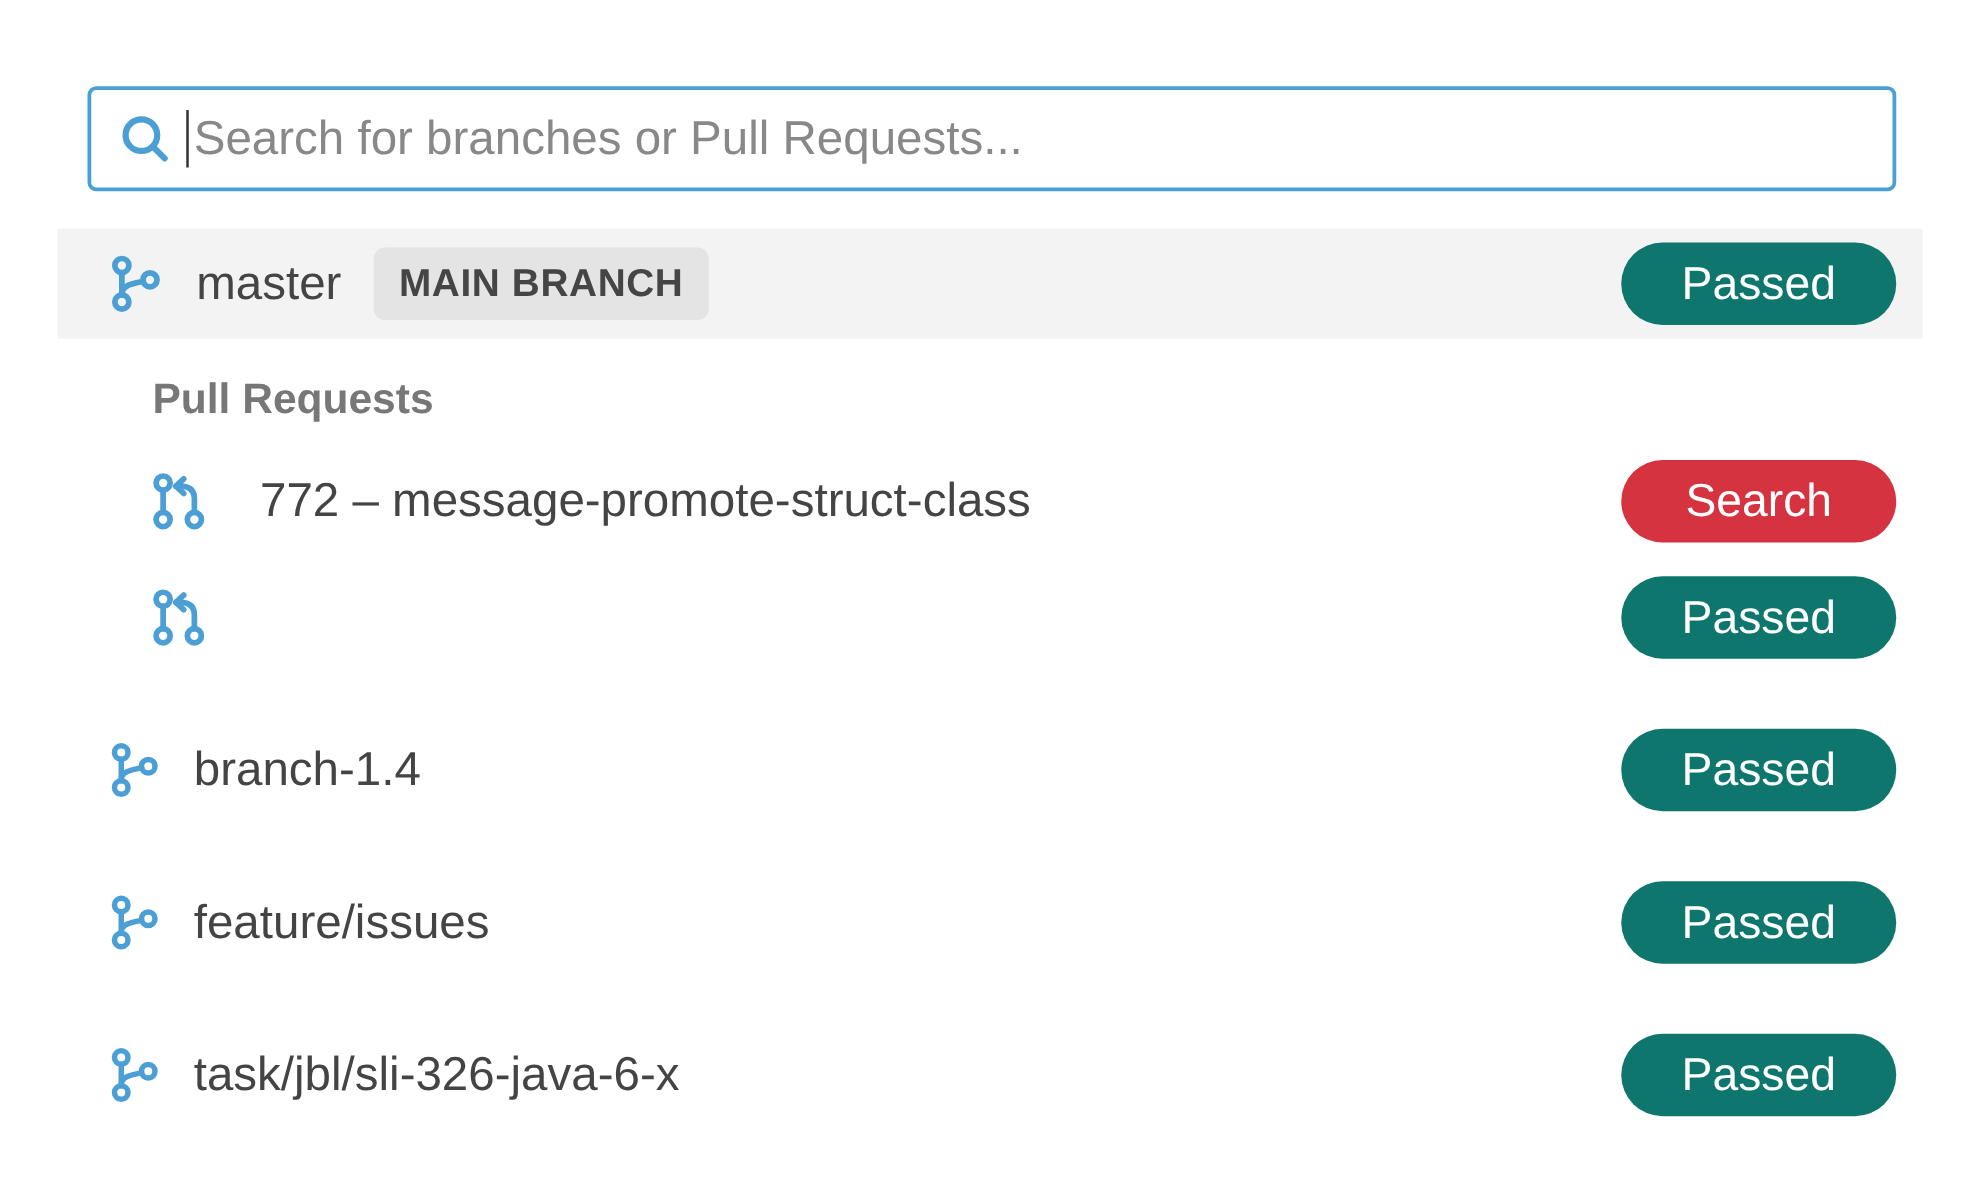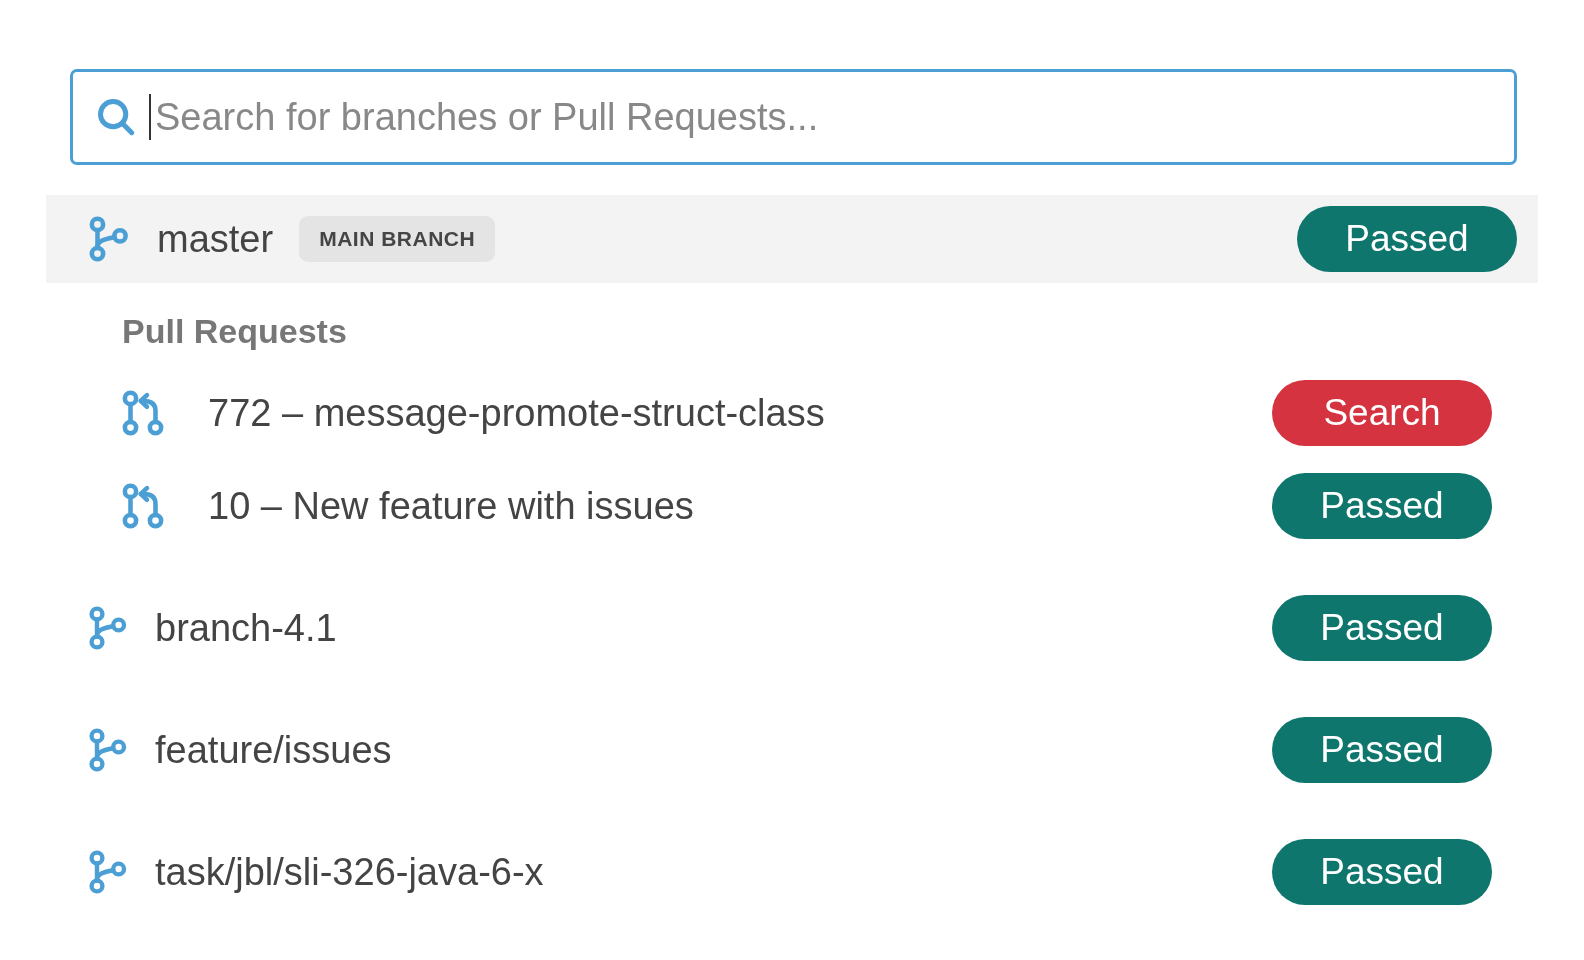--- a/index.html
+++ b/index.html
@@ -7,21 +7,21 @@
     width: 1584px; height: 960px;
     background: #ffffff;
     font-family: "Liberation Sans", "DejaVu Sans", sans-serif;
     color: #444444;
     overflow: hidden;
   }
 
   
   .search-box {
     margin: 69px 67px 0 70px;
-    height: 96px;
+    height: 84px;
     border: 3px solid #4b9fd5;
     border-radius: 7px;
     display: flex;
     align-items: center;
     padding: 0 20px;
     background: #ffffff;
   }
   .search-box .mag { width: 46px; height: 46px; flex: 0 0 auto; }
   .caret {
     width: 2px; height: 46px;
@@ -38,40 +38,40 @@
     margin-left: 4px;
     background: transparent;
   }
   .search-input::placeholder { color: #888888; opacity: 1; }
 
   
   .row {
     display: flex;
     align-items: center;
     height: 80px;
-    padding-right: 92px;
+    padding-right: 67px;
     cursor: pointer;
   }
   .row .row-icon { flex: 0 0 auto; display: flex; align-items: center; }
   .row .row-icon svg { width: 50px; height: 52px; }
   .row-label { font-size: 38px; color: #444444; white-space: nowrap; }
 
   .row-main {
     height: 88px;
     margin: 30px 46px 0 46px;
     padding: 0 21px 0 39px;
     background: #f3f3f3;
   }
   .row-main .row-label { margin-left: 22px; }
 
   .tag-main-branch {
     margin-left: 26px;
     background: #e4e4e4;
     color: #454545;
-    font-size: 21px;
+    font-size: 31px;
     font-weight: bold;
     letter-spacing: 0.5px;
     padding: 11px 20px;
     border-radius: 9px;
     white-space: nowrap;
   }
 
   .section-label {
     margin: 26px 0 0 122px;
     font-size: 34px;
@@ -167,37 +167,36 @@
       <g class="icon-stroke">
         <circle cx="6" cy="5" r="2.7"></circle>
         <circle cx="6" cy="19" r="2.7"></circle>
         <circle cx="18" cy="19" r="2.7"></circle>
         <line x1="6" y1="7.7" x2="6" y2="16.3"></line>
         <path d="M18 16.3 V11 C18 7.3 15.4 6.2 12.4 6.2 H11"></path>
         <polyline points="13.9,3.4 10.9,6.2 13.9,9.0"></polyline>
       </g>
     </svg>
   </span>
-  <span class="row-label">10 – New feature with issues</span>
   <span class="badge badge-passed">Passed</span>
 </div>
 
 <div class="row row-branch">
   <span class="row-icon">
     <svg viewBox="0 0 24 24">
       <g class="icon-stroke">
         <circle cx="6" cy="5" r="2.7"></circle>
         <circle cx="6" cy="19" r="2.7"></circle>
         <circle cx="16.8" cy="10.5" r="2.7"></circle>
         <line x1="6" y1="7.7" x2="6" y2="16.3"></line>
         <path d="M6 16 C6 12.6 9.8 12 14.1 11.1"></path>
       </g>
     </svg>
   </span>
-  <span class="row-label">branch-4.1</span>
+  <span class="row-label">branch-1.4</span>
   <span class="badge badge-passed">Passed</span>
 </div>
 
 <div class="row row-branch">
   <span class="row-icon">
     <svg viewBox="0 0 24 24">
       <g class="icon-stroke">
         <circle cx="6" cy="5" r="2.7"></circle>
         <circle cx="6" cy="19" r="2.7"></circle>
         <circle cx="16.8" cy="10.5" r="2.7"></circle>

